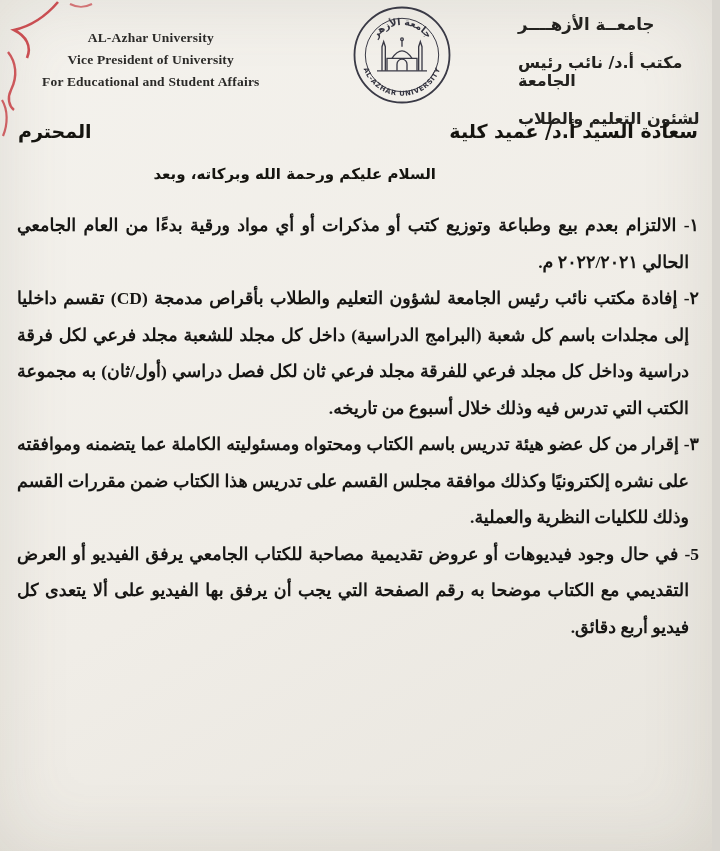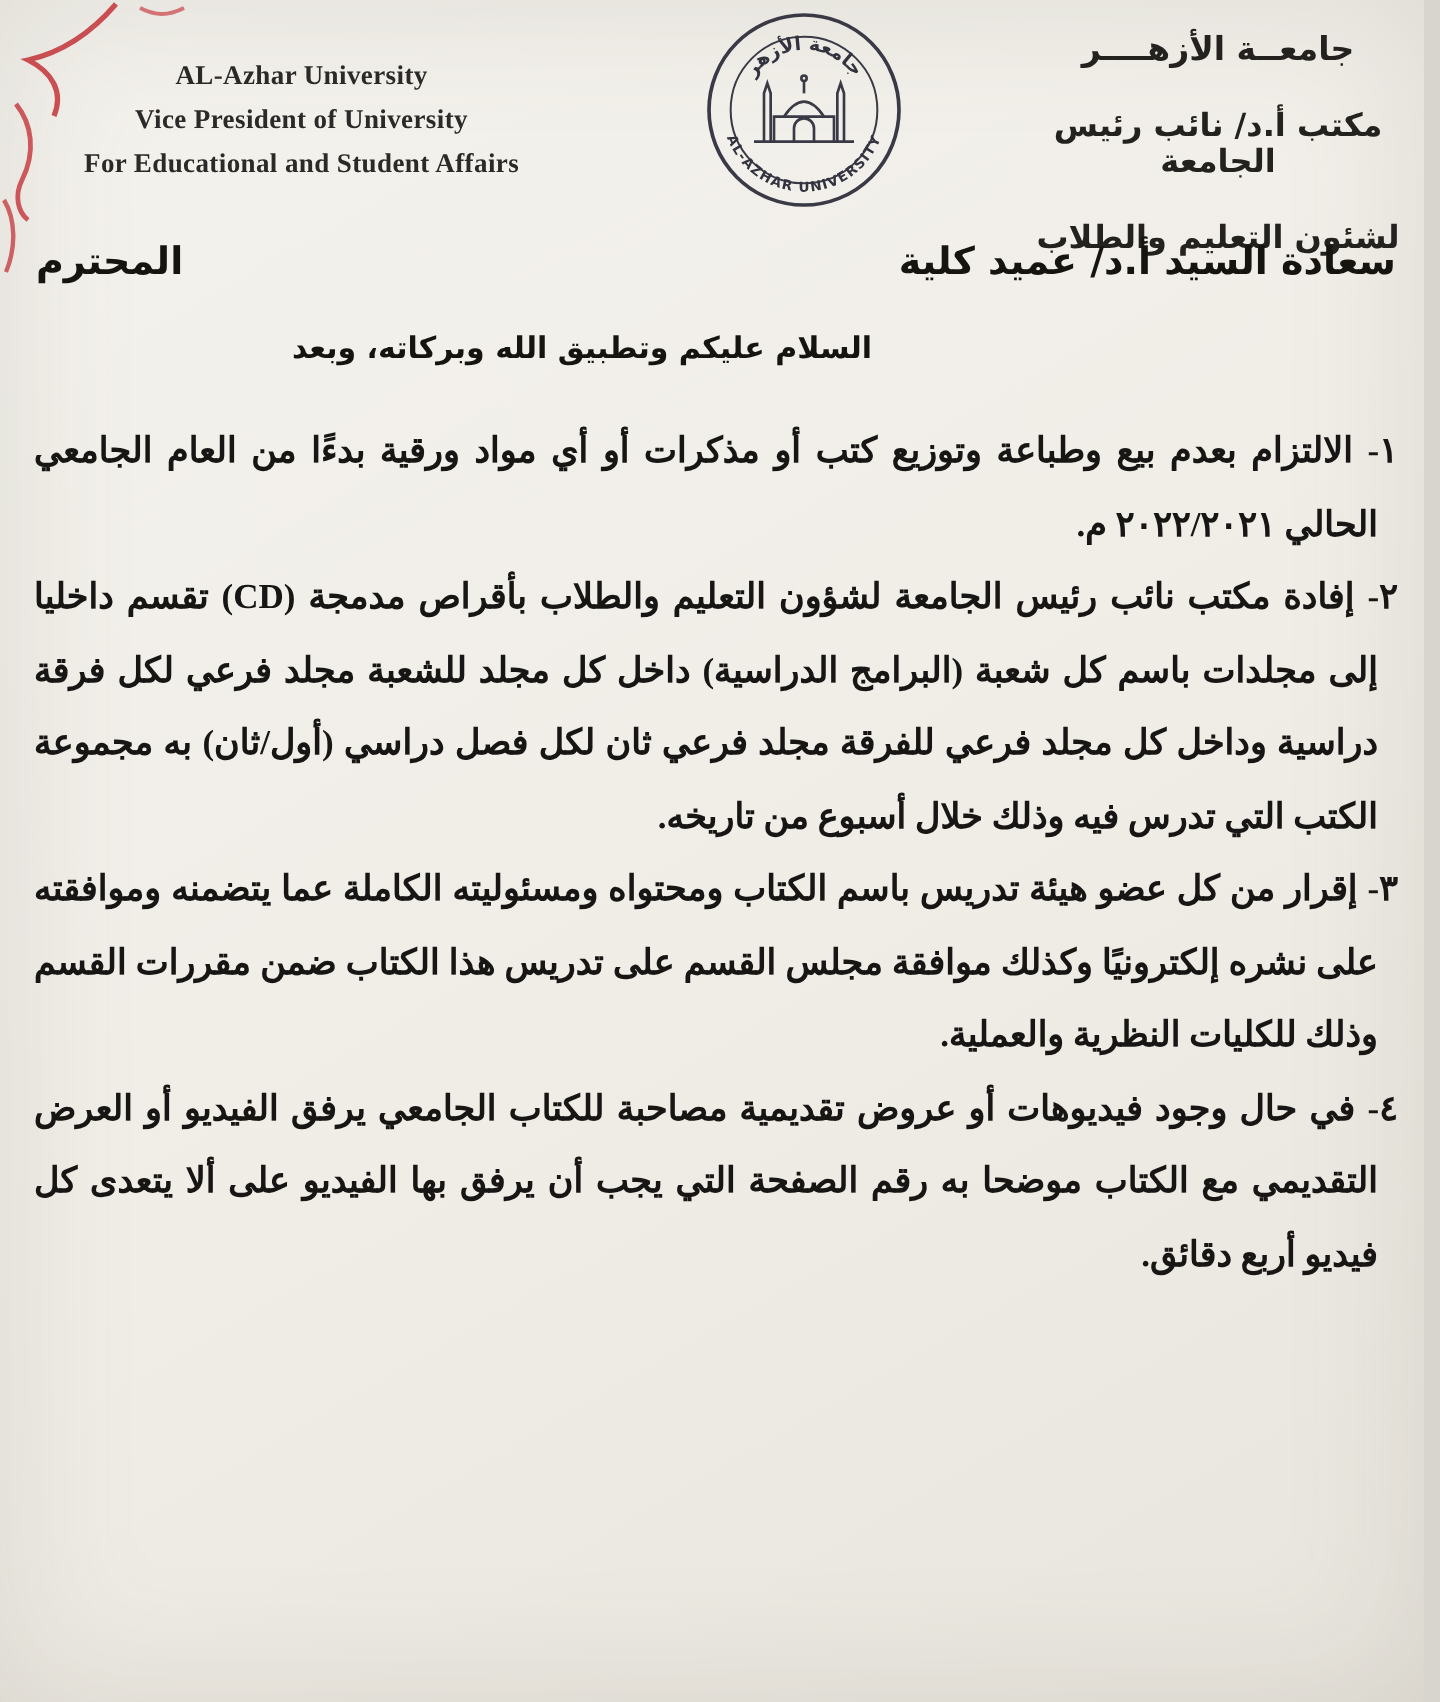--- a/index.html
+++ b/index.html
@@ -20,21 +20,21 @@
 
   .letterhead-en {
     position:absolute; top:27px; left:42px;
     text-align:center;
     font-family:"Liberation Serif", serif;
     font-size:13.5px; font-weight:600; line-height:22px;
     color:#2b2a28; letter-spacing:.2px;
   }
   .letterhead-ar {
     position:absolute; top:15px; right:12px; width:182px;
-    text-align:center; direction:rtl;
+    text-align:left; direction:rtl;
     font-weight:700; color:#23221f;
   }
   .letterhead-ar .ar-line1 { font-size:16.5px; margin-bottom:4px; }
   .letterhead-ar .ar-line2, .letterhead-ar .ar-line3 { font-size:16px; line-height:18px;margin-top:20px; }
 
   .seal { position:absolute; top:5px; left:352px; width:100px; height:100px; }
 
   .salutation {
     position:absolute; top:120px; left:18px; right:14px;
     direction:rtl; display:flex; justify-content:space-between;
@@ -109,22 +109,22 @@
       <div class="ar-line3">لشئون التعليم والطلاب</div>
     </div>
 
   </header>
 
   <div class="salutation">
     <span>سعادة السيد أ.د/ عميد كلية</span>
     <span class="honorific">المحترم</span>
   </div>
 
-  <div class="greeting">السلام عليكم وتطبيق الله وبركاته، وبعد</div>
+  <div class="greeting">السلام عليكم ورحمة الله وبركاته، وبعد</div>
 
   <div class="letter-body">
     <p class="item">١- الالتزام بعدم بيع وطباعة وتوزيع كتب أو مذكرات أو أي مواد ورقية بدءًا من العام الجامعي الحالي ٢٠٢٢/٢٠٢١ م.</p>
     <p class="item">٢- إفادة مكتب نائب رئيس الجامعة لشؤون التعليم والطلاب بأقراص مدمجة (CD) تقسم داخليا إلى مجلدات باسم كل شعبة (البرامج الدراسية) داخل كل مجلد للشعبة مجلد فرعي لكل فرقة دراسية وداخل كل مجلد فرعي للفرقة مجلد فرعي ثان لكل فصل دراسي (أول/ثان) به مجموعة الكتب التي تدرس فيه وذلك خلال أسبوع من تاريخه.</p>
     <p class="item">٣- إقرار من كل عضو هيئة تدريس باسم الكتاب ومحتواه ومسئوليته الكاملة عما يتضمنه وموافقته على نشره إلكترونيًا وكذلك موافقة مجلس القسم على تدريس هذا الكتاب ضمن مقررات القسم وذلك للكليات النظرية والعملية.</p>
-    <p class="item">٤- في حال وجود فيديوهات أو عروض تقديمية مصاحبة للكتاب الجامعي يرفق الفيديو أو العرض التقديمي مع الكتاب موضحا به رقم الصفحة التي يجب أن يرفق بها الفيديو على ألا يتعدى كل فيديو أربع دقائق.</p>
+    <p class="item">5- في حال وجود فيديوهات أو عروض تقديمية مصاحبة للكتاب الجامعي يرفق الفيديو أو العرض التقديمي مع الكتاب موضحا به رقم الصفحة التي يجب أن يرفق بها الفيديو على ألا يتعدى كل فيديو أربع دقائق.</p>
   </div>
 
 </div>
 
 </body></html>

